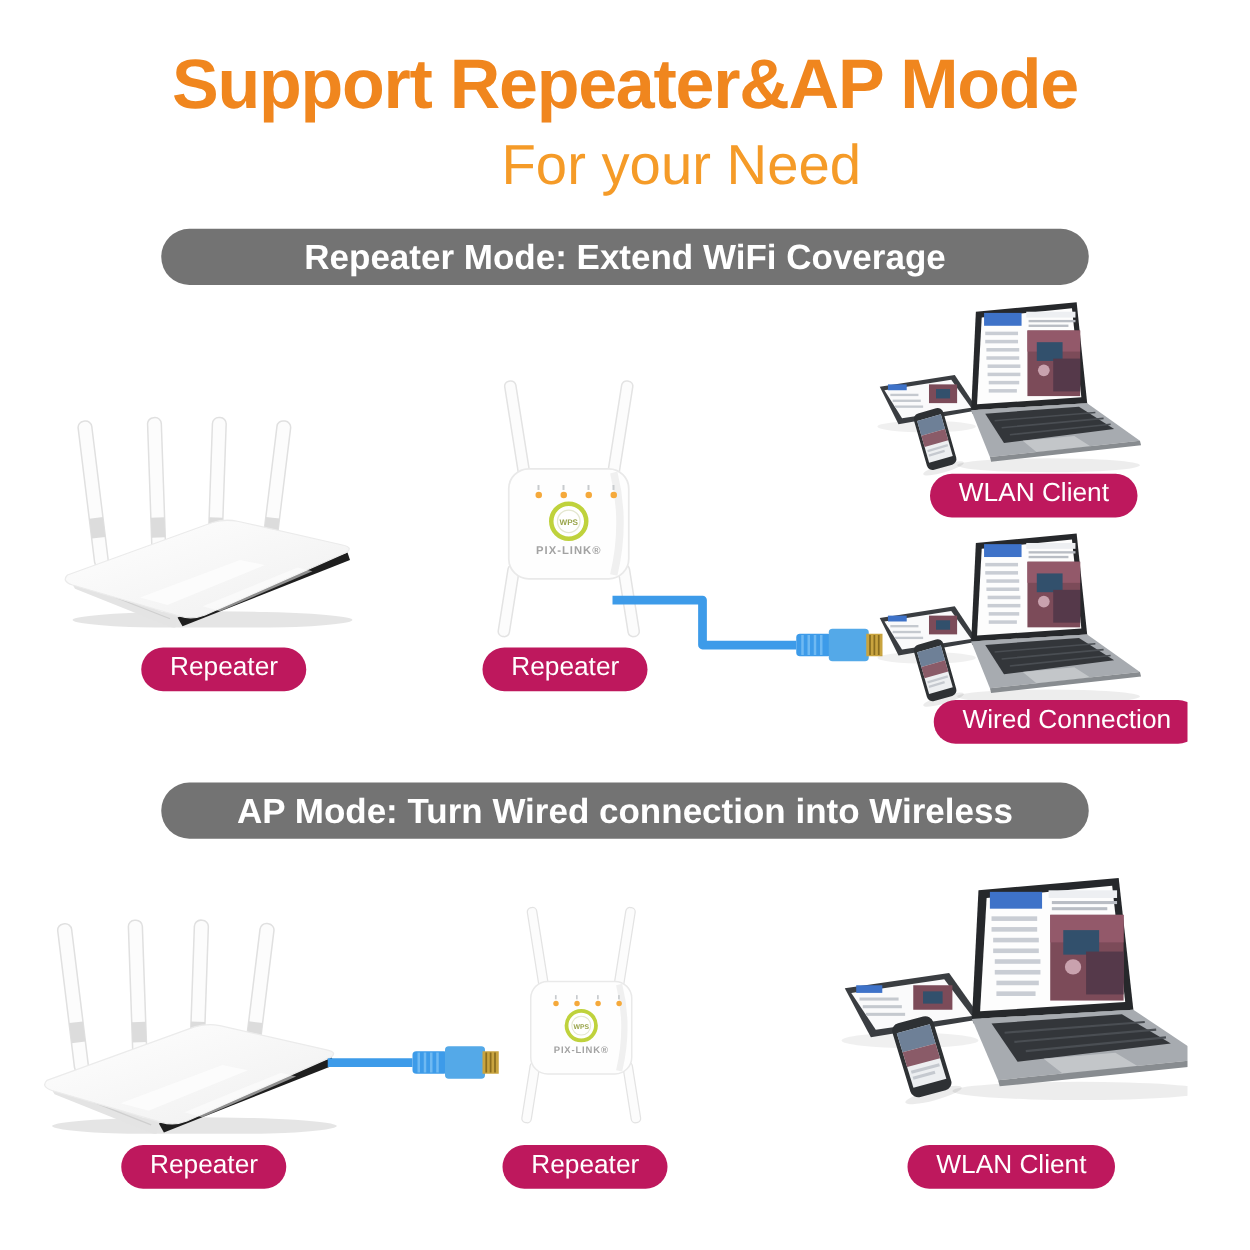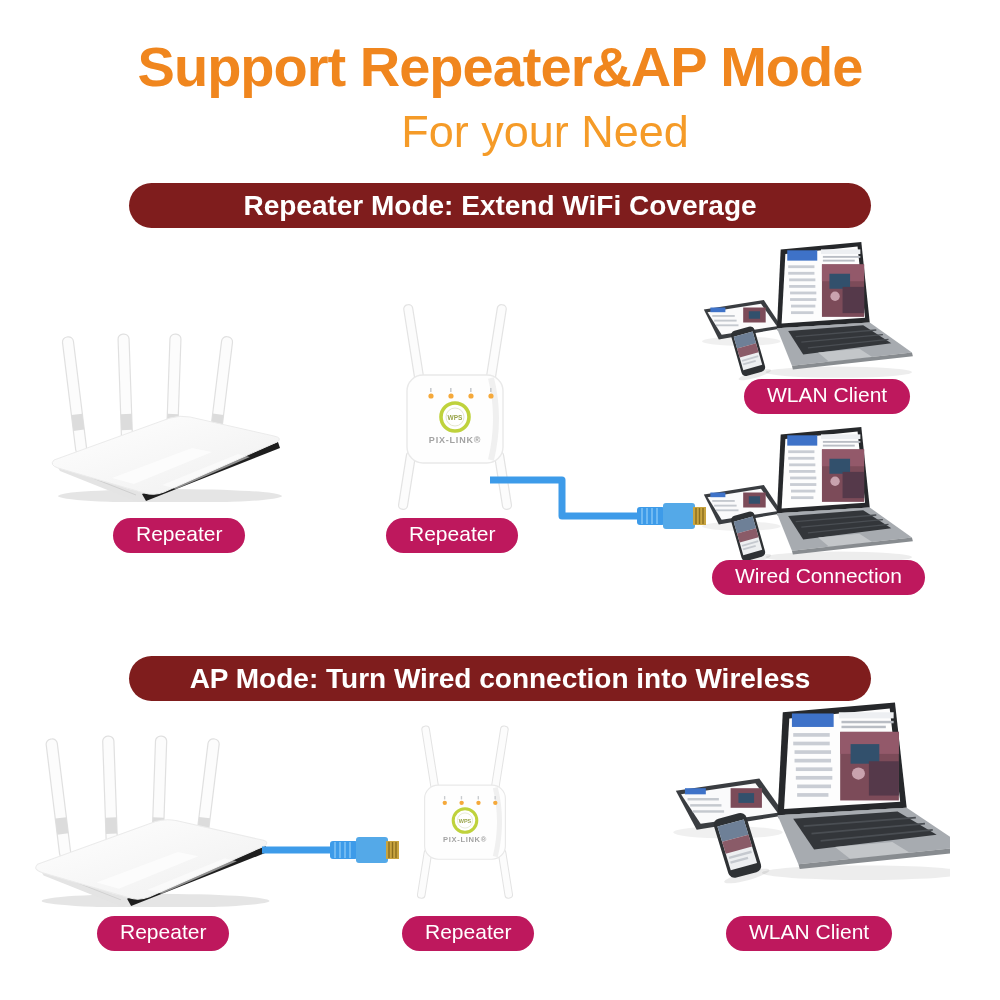--- a/index.html
+++ b/index.html
@@ -3,24 +3,24 @@
 <meta charset="utf-8">
 <style>
   html,body{margin:0;padding:0;background:#fff;}
   #canvas{position:relative;width:950px;height:1000px;background:#fff;overflow:hidden;
           font-family:"Liberation Sans",sans-serif;}
   .abs{position:absolute;}
   .title{left:0;top:34px;width:1000px;text-align:center;font-size:56px;font-weight:800;
          color:#F0861E;letter-spacing:-1px;}
   .subtitle{left:0;top:106px;width:1000px;text-align:center;font-size:45px;font-weight:400;
          color:#F59B28;margin-left:45px;}
-  .banner{left:129px;width:742px;height:45px;background:#7f1d1d;border-radius:23px;
+  .banner{left:129px;width:742px;height:45px;background:#737373;border-radius:23px;
           color:#ffffff;font-size:28px;font-weight:700;text-align:center;line-height:45px;}
   #banner1{top:183px;}
-  #banner2{top:656px;}
+  #banner2{top:626px;}
   .pill{position:absolute;background:#be185d;color:#fff;font-size:21px;font-weight:500;
         padding:4px 23px 7px;border-radius:19px;white-space:nowrap;}
   svg{display:block;}
   .flip{transform:scaleX(-1);}
 </style>
 </head>
 <body>
 
 <div id="canvas">
 
@@ -189,21 +189,21 @@
       </g>
   </svg>
 
   <svg class="abs" style="left:698px;top:425px" width="216" height="150" viewBox="0 0 230 160">
       <use href="#devices-shape"></use>
     </svg>
 
   <div class="pill" style="left:113px;top:518px">Repeater</div>
   <div class="pill" style="left:386px;top:518px">Repeater</div>
   <div class="pill" style="left:744px;top:379px">WLAN Client</div>
-  <div class="pill" style="left:712px;top:560px">Wired Connection</div>
+  <div class="pill" style="left:747px;top:560px">Wired Connection</div>
 
   <div id="banner2" class="abs banner">AP Mode: Turn Wired connection into Wireless</div>
 
   <svg class="abs" style="left:25px;top:732px" width="255" height="175" viewBox="0 0 250 172">
       <use href="#router-shape"></use>
     </svg>
 
   <svg class="abs" style="left:262px;top:826px" width="148" height="46" viewBox="0 0 148 46">
     <path d="M0,24 L68,24" fill="none" stroke="#3D9BE9" stroke-width="7"></path>
     <g transform="translate(68,8)">

